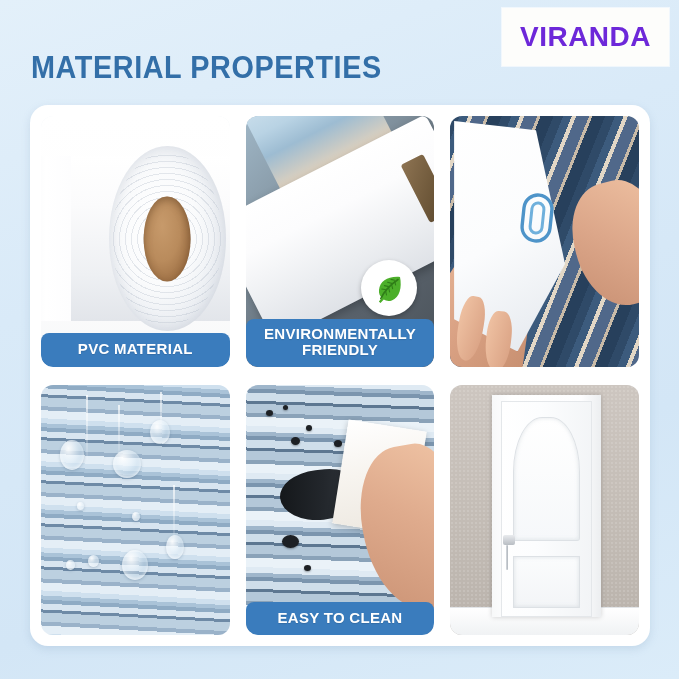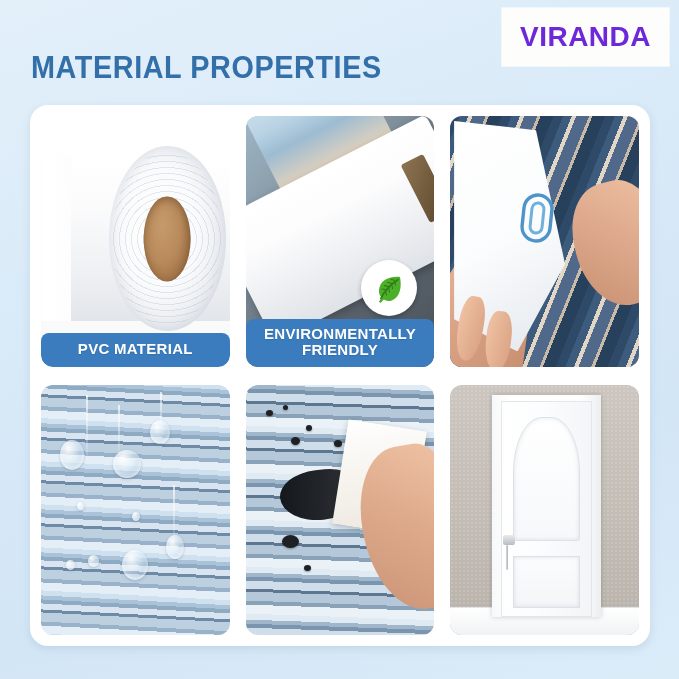--- a/index.html
+++ b/index.html
@@ -369,20 +369,21 @@
         <div class="stain" style="left:20%;top:8%;width:5px;height:5px"></div>
         <div class="stain" style="left:32%;top:16%;width:6px;height:6px"></div>
         <div class="stain" style="left:24%;top:21%;width:9px;height:8px"></div>
         <div class="stain" style="left:47%;top:22%;width:8px;height:7px"></div>
         <div class="smear"></div>
         <div class="stain" style="left:19%;top:60%;width:17px;height:13px"></div>
         <div class="stain" style="left:31%;top:72%;width:7px;height:6px"></div>
         <div class="cloth"></div>
         <div class="clean-hand"></div>
       </div>
+      <div class="label">EASY TO CLEAN</div>
     </div>
 
     <div class="cell">
       <div class="photo">
         <div class="door-bg"></div>
         <div class="baseboard"></div>
         <div class="door-frame">
           <div class="door-slab">
             <div class="door-panel-top"></div>
             <div class="door-panel-bot"></div>

